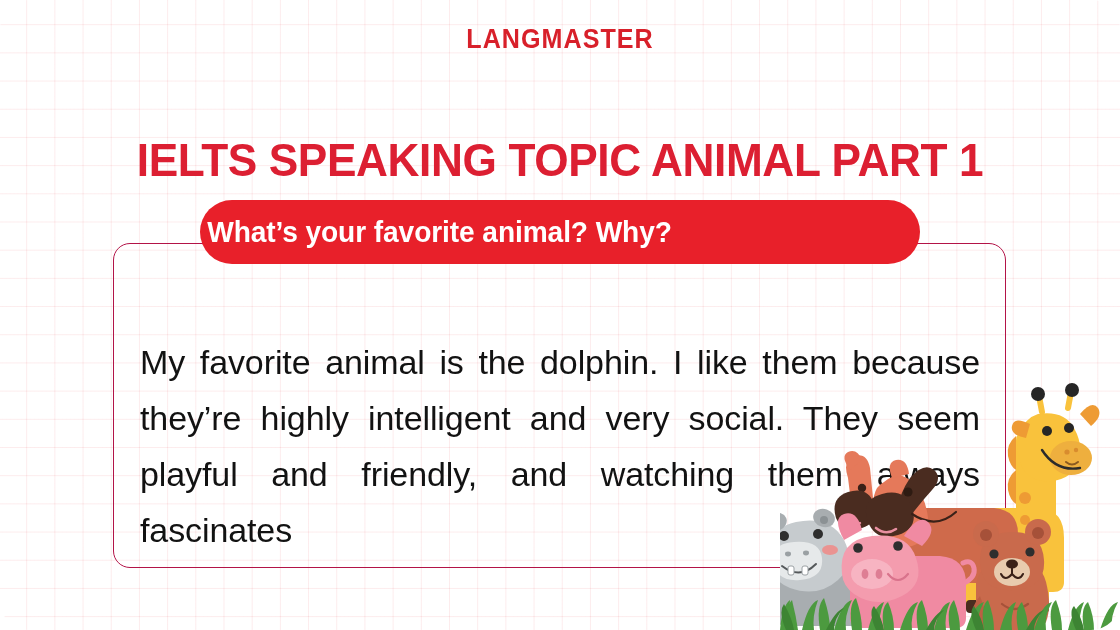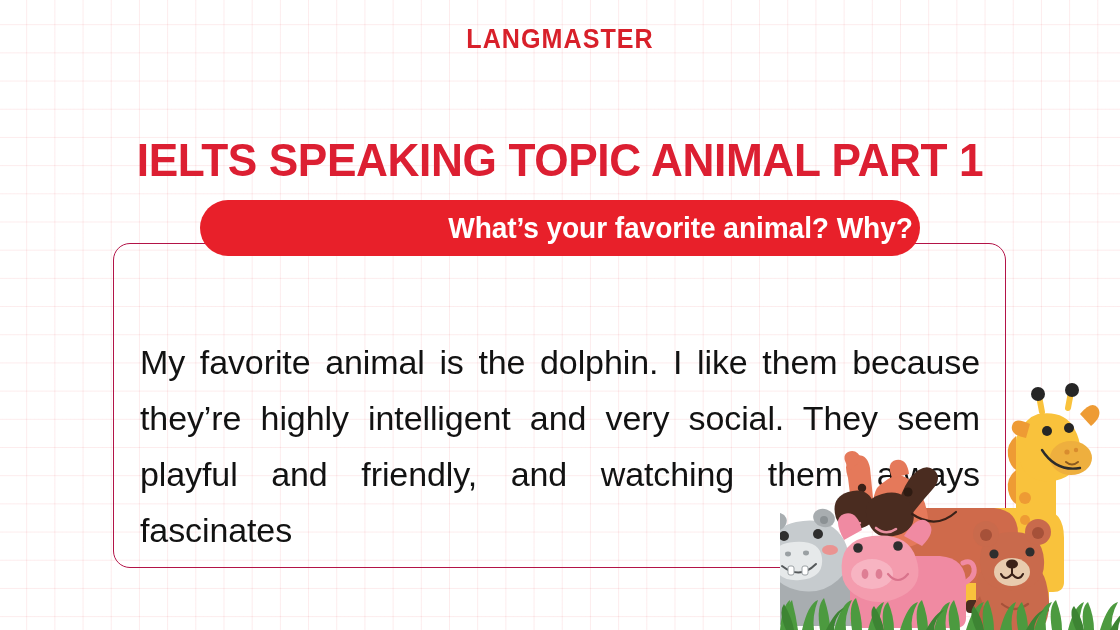--- a/index.html
+++ b/index.html
@@ -18,20 +18,21 @@
     position: relative;
     width: 1120px;
     height: 630px;
     background-color: #ffffff;
     background-image:
       linear-gradient(to right, rgba(231,33,45,0.085) 1px, transparent 1px),
       linear-gradient(to bottom, rgba(231,33,45,0.085) 1px, transparent 1px);
     background-size: 28.2px 28.2px;
     background-position: -2px -4px;
     overflow: hidden;
+    border-radius: 29px;
   }
 
   
   .brand {
     position: absolute;
     top: 26px;
     left: 0;
     width: 1120px;
     text-align: center;
     font-family: "Liberation Sans", sans-serif;
@@ -59,27 +60,27 @@
     line-height: 1.08;
     white-space: nowrap;
   }
 
   
   .question-banner {
     position: absolute;
     left: 200px;
     top: 200px;
     width: 720px;
-    height: 56px;
+    height: 64px;
     background: #E8202A;
     border-radius: 33px;
     z-index: 6;
     display: flex;
     align-items: center;
-    justify-content: flex-end;
+    justify-content: flex-start;
     box-sizing: border-box;
   }
   .question-banner-text {
     color: #ffffff;
     font-family: "Liberation Sans", sans-serif;
     font-weight: bold;
     font-size: 29px;
     letter-spacing: -0.1px;
     white-space: nowrap;
     transform: scaleX(0.97);

